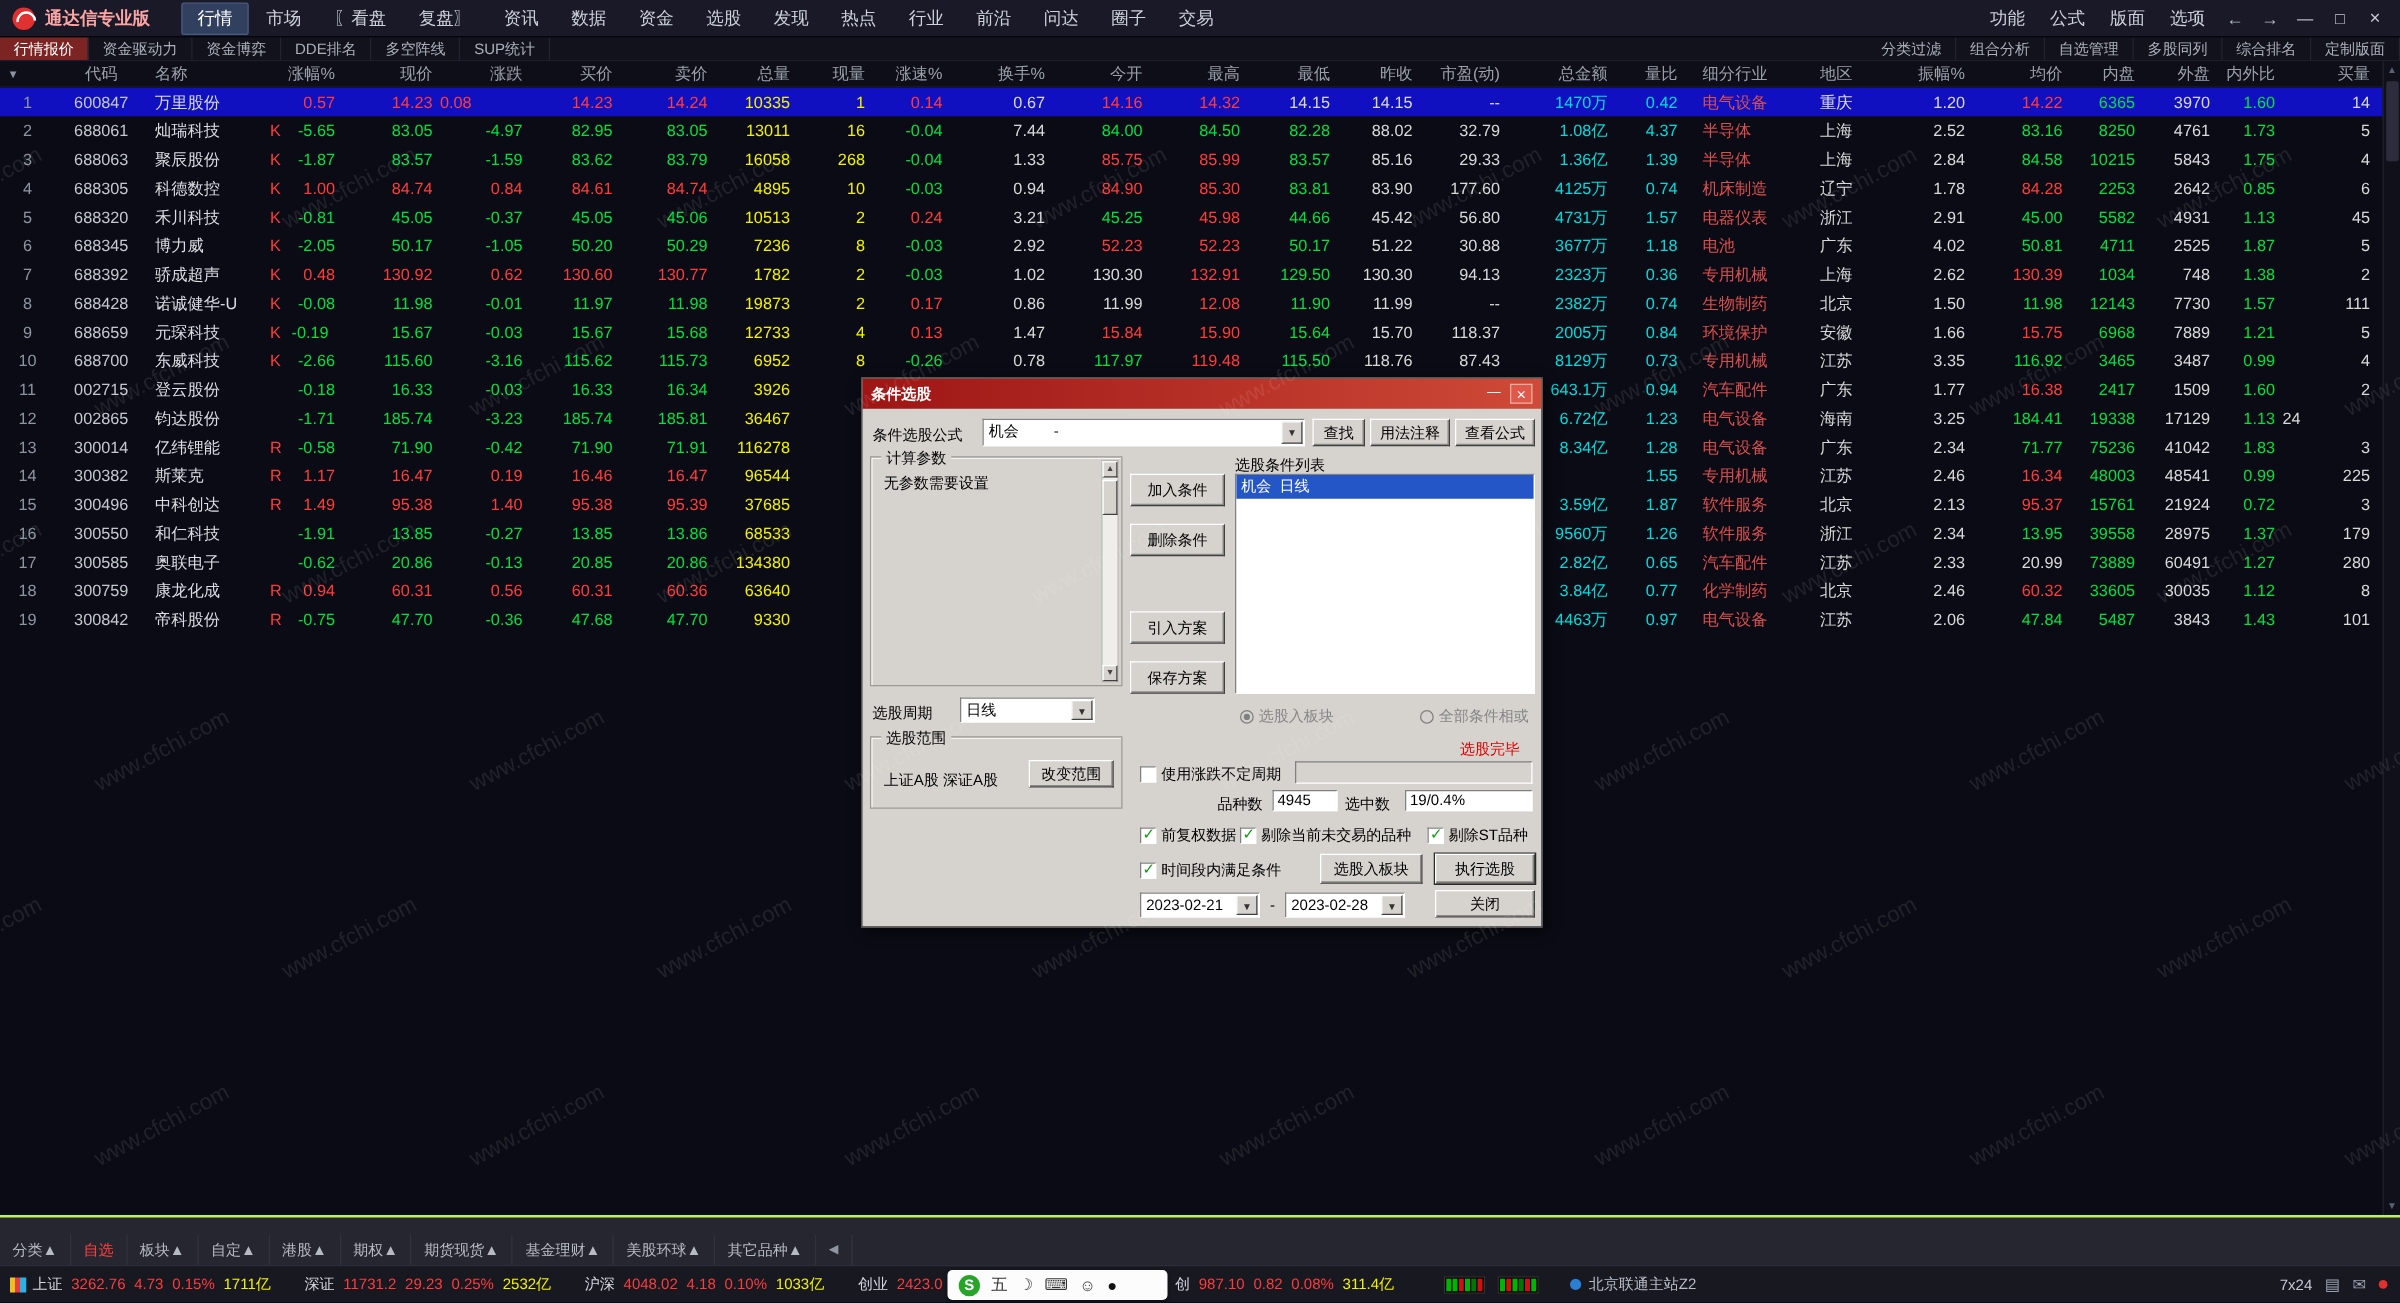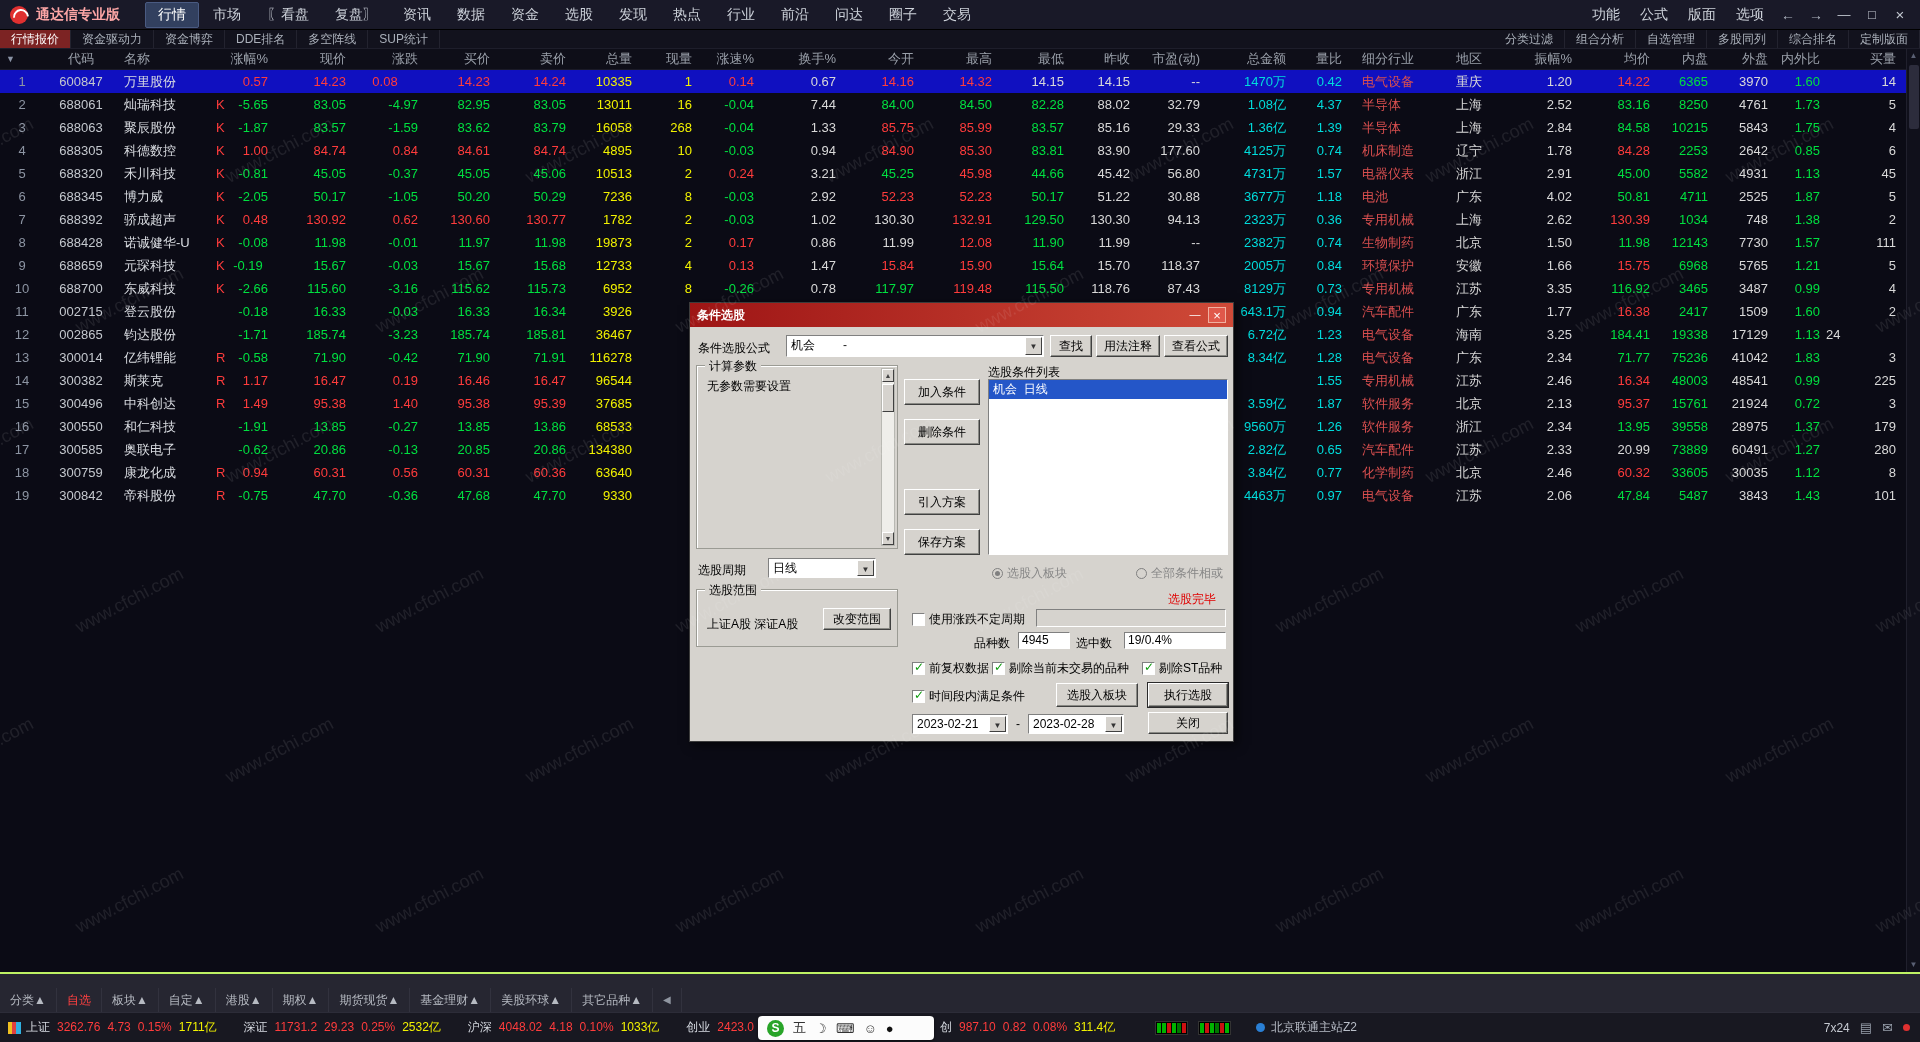--- a/index.html
+++ b/index.html
@@ -229,21 +229,21 @@
       <div class="hcell" style="width: 80px; text-align: right; padding-right: 10px;">买量</div>
     </div>
   <div class="tbody" id="tbody">
       <div class="trow selected">
         <div class="cell c-gray" style="width: 44px; text-align: center;">1</div>
         <div class="cell c-code" style="width: 74px; text-align: center;">600847</div>
         <div class="cell c-name" style="width: 92px; text-align: left; padding-left: 6px;">万里股份</div>
         <div class="cell c-up" style="width: 18px; text-align: left; padding-left: 6px;"></div>
         <div class="cell c-up" style="width: 46px; text-align: right; padding-right: 6px;">0.57</div>
         <div class="cell c-up" style="width: 78px; text-align: right; padding-right: 6px;">14.23</div>
-        <div class="cell c-up" style="width: 72px; text-align: center; padding-right: 6px;">0.08</div>
+        <div class="cell c-up" style="width: 72px; text-align: left; padding-right: 6px;">0.08</div>
         <div class="cell c-up" style="width: 72px; text-align: right; padding-right: 6px;">14.23</div>
         <div class="cell c-up" style="width: 76px; text-align: right; padding-right: 6px;">14.24</div>
         <div class="cell c-yellow" style="width: 66px; text-align: right; padding-right: 6px;">10335</div>
         <div class="cell c-yellow" style="width: 60px; text-align: right; padding-right: 6px;">1</div>
         <div class="cell c-up" style="width: 62px; text-align: right; padding-right: 6px;">0.14</div>
         <div class="cell c-white" style="width: 82px; text-align: right; padding-right: 6px;">0.67</div>
         <div class="cell c-up" style="width: 78px; text-align: right; padding-right: 6px;">14.16</div>
         <div class="cell c-up" style="width: 78px; text-align: right; padding-right: 6px;">14.32</div>
         <div class="cell c-white" style="width: 72px; text-align: right; padding-right: 6px;">14.15</div>
         <div class="cell c-white" style="width: 66px; text-align: right; padding-right: 6px;">14.15</div>
@@ -488,21 +488,21 @@
         <div class="cell c-down" style="width: 72px; text-align: right; padding-right: 6px;">15.64</div>
         <div class="cell c-white" style="width: 66px; text-align: right; padding-right: 6px;">15.70</div>
         <div class="cell c-white" style="width: 70px; text-align: right; padding-right: 6px;">118.37</div>
         <div class="cell c-cyan" style="width: 86px; text-align: right; padding-right: 6px;">2005万</div>
         <div class="cell c-cyan" style="width: 56px; text-align: right; padding-right: 6px;">0.84</div>
         <div class="cell c-industry" style="width: 94px; text-align: left; padding-left: 14px;">环境保护</div>
         <div class="cell c-white" style="width: 58px; text-align: left; padding-left: 14px;">安徽</div>
         <div class="cell c-white" style="width: 78px; text-align: right; padding-right: 6px;">1.66</div>
         <div class="cell c-up" style="width: 78px; text-align: right; padding-right: 6px;">15.75</div>
         <div class="cell c-down" style="width: 58px; text-align: right; padding-right: 6px;">6968</div>
-        <div class="cell c-white" style="width: 60px; text-align: right; padding-right: 6px;">5765</div>
+        <div class="cell c-white" style="width: 60px; text-align: right; padding-right: 6px;">7889</div>
         <div class="cell c-down" style="width: 52px; text-align: right; padding-right: 6px;">1.21</div>
         <div class="cell c-white" style="width: 80px; text-align: right; padding-right: 10px;">5</div>
       </div>
       <div class="trow">
         <div class="cell c-gray" style="width: 44px; text-align: center;">10</div>
         <div class="cell c-code" style="width: 74px; text-align: center;">688700</div>
         <div class="cell c-name" style="width: 92px; text-align: left; padding-left: 6px;">东威科技</div>
         <div class="cell c-up" style="width: 18px; text-align: left; padding-left: 6px;">K</div>
         <div class="cell c-down" style="width: 46px; text-align: right; padding-right: 6px;">-2.66</div>
         <div class="cell c-down" style="width: 78px; text-align: right; padding-right: 6px;">115.60</div>

